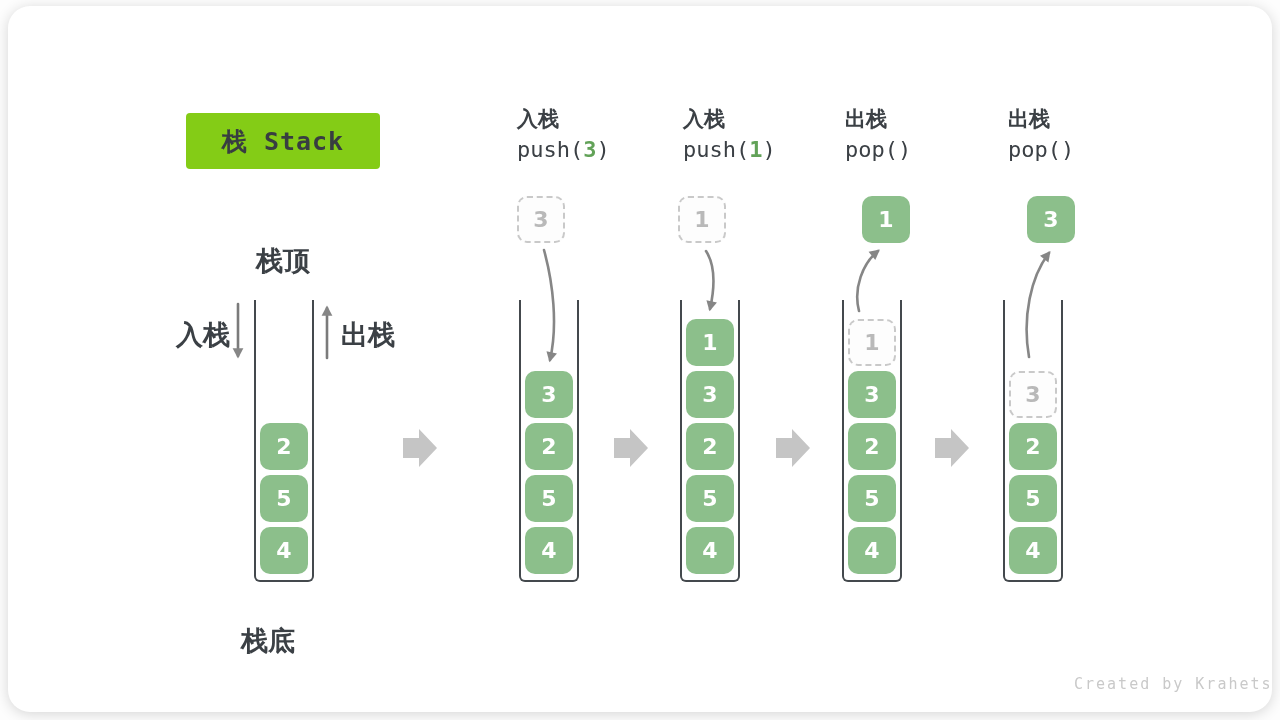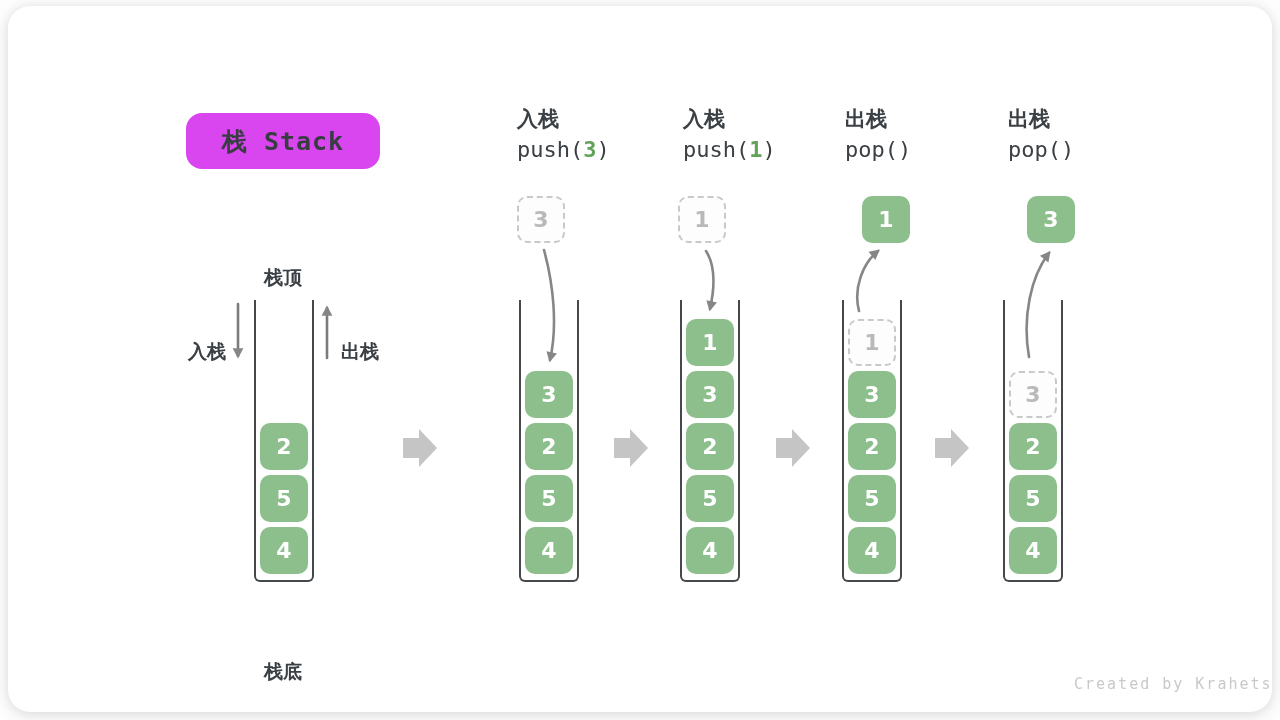--- a/index.html
+++ b/index.html
@@ -4,25 +4,25 @@
 <style>
   * { margin:0; padding:0; box-sizing:border-box; }
   html,body { width:1280px; height:720px; background:#fdfdfd; overflow:hidden;
               font-family:"DejaVu Sans","Liberation Sans",sans-serif; }
   .card { position:absolute; left:8px; top:6px; width:1264px; height:706px;
           background:#ffffff; border-radius:22px;
           box-shadow:0 2px 14px rgba(0,0,0,0.16); }
   .overlay { position:absolute; left:0; top:0; width:1280px; height:720px; pointer-events:none; }
 
   .title-box { position:absolute; left:186px; top:113px; width:194px; height:56px;
-               background:#d946ef; border-radius:16px; display:flex; align-items:center; justify-content:center;
+               background:#84cc16; border-radius:4px; display:flex; align-items:center; justify-content:center;
                font-family:"DejaVu Sans Mono","Liberation Mono",monospace;
                font-size:25px; font-weight:700; color:#383d41; letter-spacing:1px; }
 
-  .cn-label { position:absolute; font-size:19px; font-weight:700; color:#3b4045; white-space:nowrap;margin-top:22px; }
+  .cn-label { position:absolute; font-size:27px; font-weight:700; color:#3b4045; white-space:nowrap; }
 
   .well { position:absolute; top:300px; height:282px; width:60px;
           border-left:2px solid #44494d; border-right:2px solid #44494d; border-bottom:2px solid #44494d;
           border-radius:0 0 6px 6px;
           display:flex; flex-direction:column; justify-content:flex-end; align-items:center;
           gap:5px; padding-bottom:6px; background:transparent; }
   .well-1 { left:254px; } .well-2 { left:519px; } .well-3 { left:680px; }
   .well-4 { left:842px; } .well-5 { left:1003px; }
 
   .cell { width:48px; height:47px; border-radius:10px; background:#8CBF8B;
@@ -72,21 +72,21 @@
 
   <path d="M859,311 C853,288 863,263 878,251" fill="none" stroke="#868686" stroke-width="2.6" stroke-linecap="round" marker-end="url(#ah)"></path>
   <path d="M1029,357 C1022,317 1031,276 1049,253" fill="none" stroke="#868686" stroke-width="2.6" stroke-linecap="round" marker-end="url(#ah)"></path>
 </svg>
 
 <div class="title-box">
   <span>栈 Stack</span>
 </div>
 
 <div class="cn-label" style="left:241px; top:243px; width:84px; text-align:center;">栈顶</div>
-<div class="cn-label" style="left:241px; top:637px; width:84px; text-align:center;">栈底</div>
+<div class="cn-label" style="left:241px; top:623px; width:84px; ">栈底</div>
 <div class="cn-label" style="left:176px; top:317px; width:50px; text-align:right;">入栈</div>
 <div class="cn-label" style="left:341px; top:317px; width:50px; text-align:left;">出栈</div>
 
 <div class="well well-1">
   <div class="cell">2</div>
   <div class="cell">5</div>
   <div class="cell">4</div>
 </div>
 
 <div class="step-header hdr-2">

